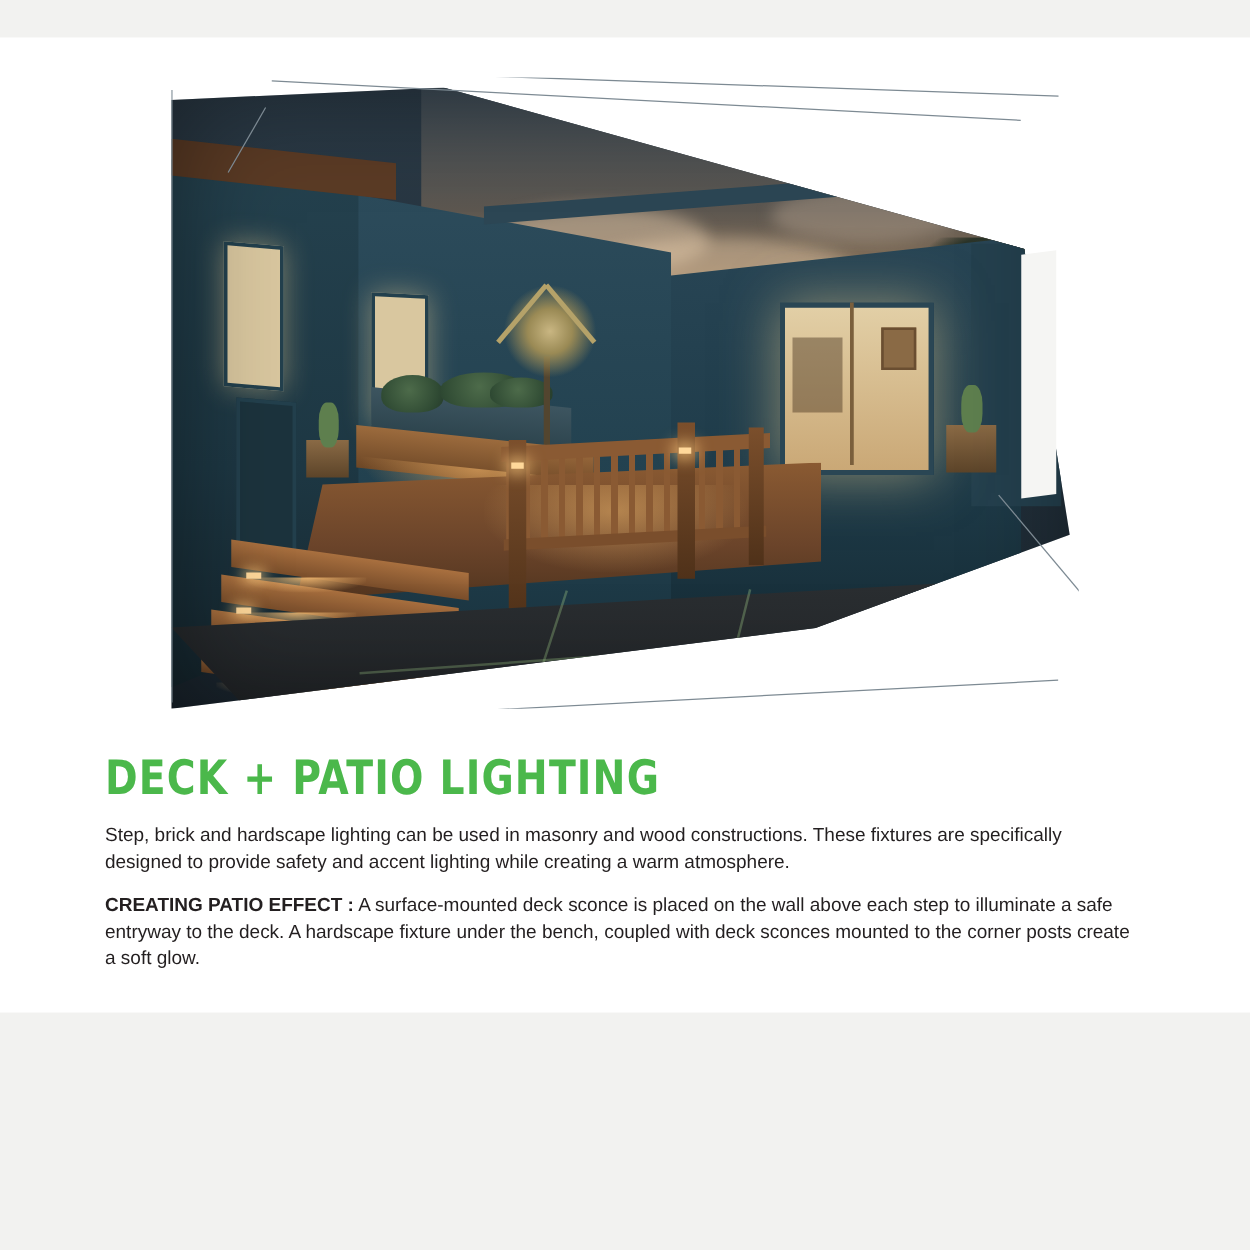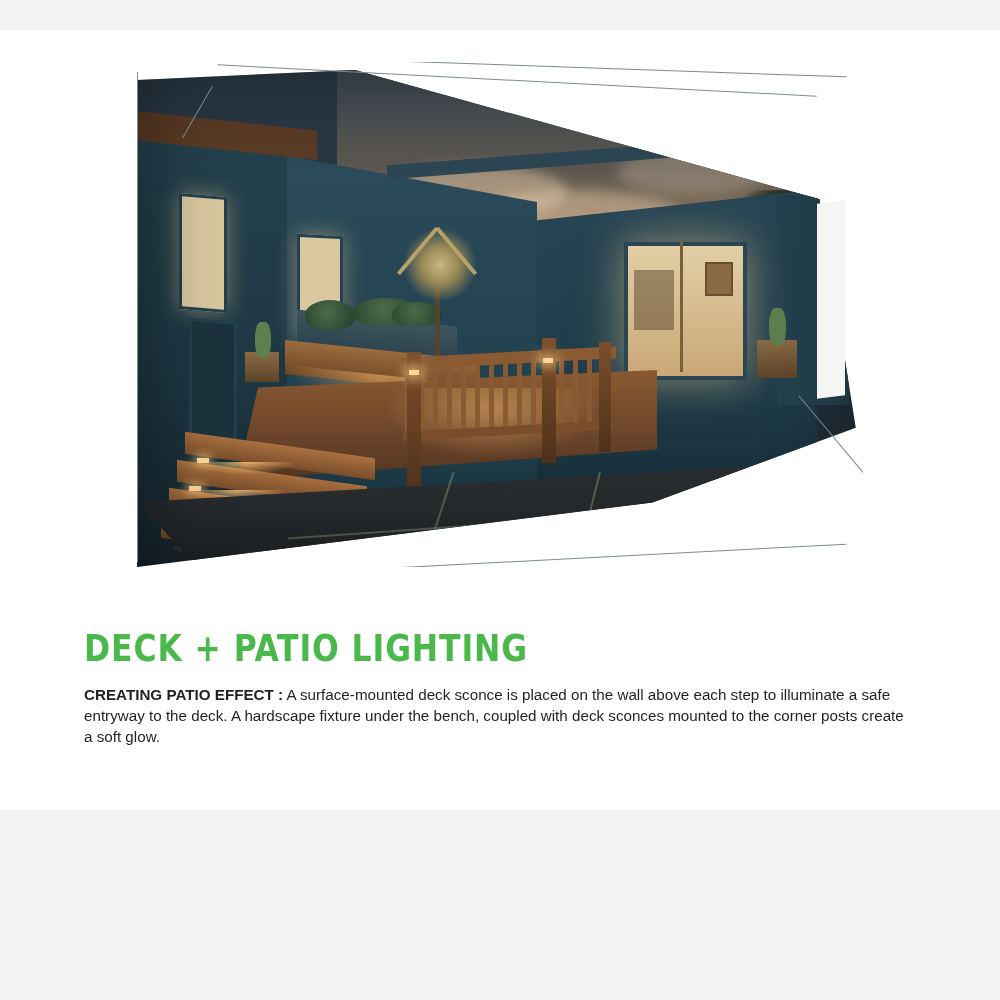--- a/index.html
+++ b/index.html
@@ -404,21 +404,21 @@
   .vignette {
     position: absolute;
     inset: 0;
     box-shadow: inset 0 0 90px rgba(0,0,0,.45);
     pointer-events: none;
   }
   
   .content {
     position: absolute;
     left: 84px;
-    top: 626px;
+    top: 600px;
     width: 840px;
   }
   .headline {
     font-family: "DejaVu Sans Condensed", "Liberation Sans Narrow", "Liberation Sans", sans-serif;
     font-size: 38px;
     font-weight: bold;
     letter-spacing: 1px;
     color: #4bb84b;
     margin: 0 0 14px 0;
     transform: scaleX(.92);
@@ -553,17 +553,18 @@
       <div class="edge-line el-top2"></div>
       <div class="edge-line el-bot"></div>
       <div class="edge-line el-left"></div>
       <div class="edge-line el-diag1"></div>
       <div class="edge-line el-diag2"></div>
     </div>
   </div>
 
   <div class="content">
     <h1 class="headline">DECK + PATIO LIGHTING</h1>
+    <p class="body-text">Step, brick and hardscape lighting can be used in masonry and wood constructions. These fixtures are specifically designed to provide safety and accent lighting while creating a warm atmosphere.</p>
     <p class="body-text"><span class="lead">CREATING PATIO EFFECT :</span><span> A surface-mounted deck sconce is placed on the wall above each step to illuminate a safe entryway to the deck. A hardscape fixture under the bench, coupled with deck sconces mounted to the corner posts create a soft glow.</span></p>
   </div>
 
 
 </div>
 
 </body></html>

